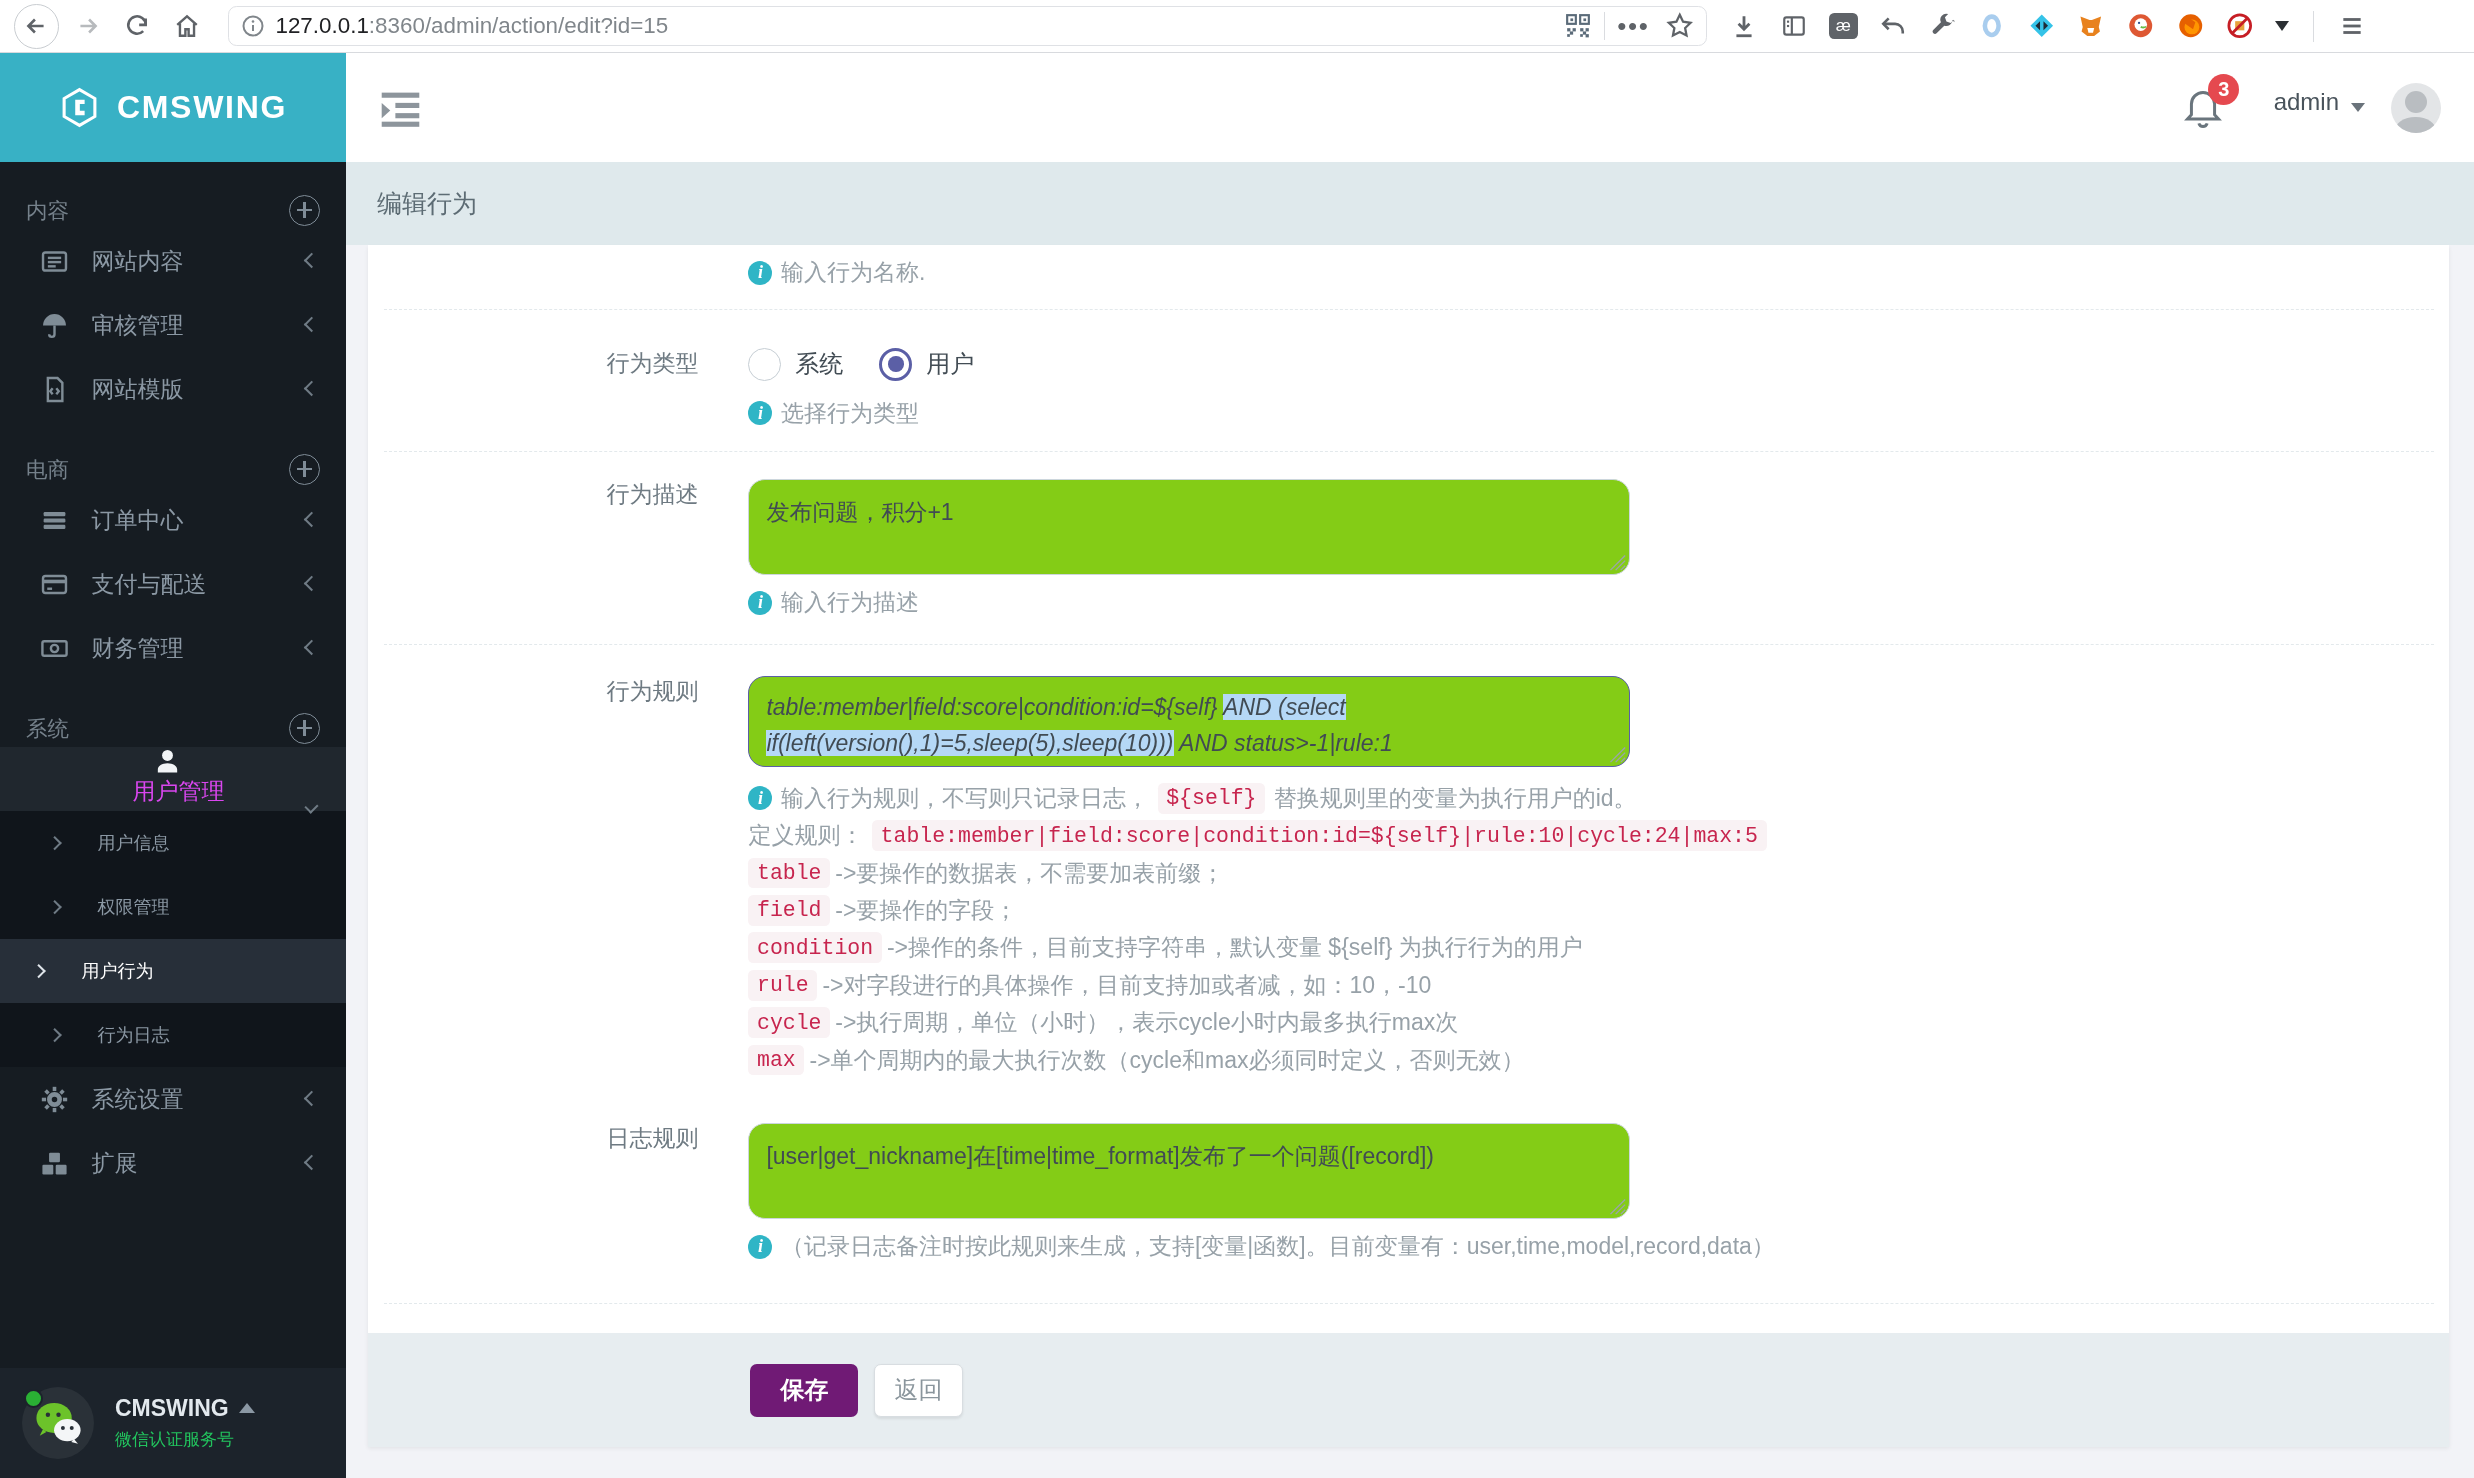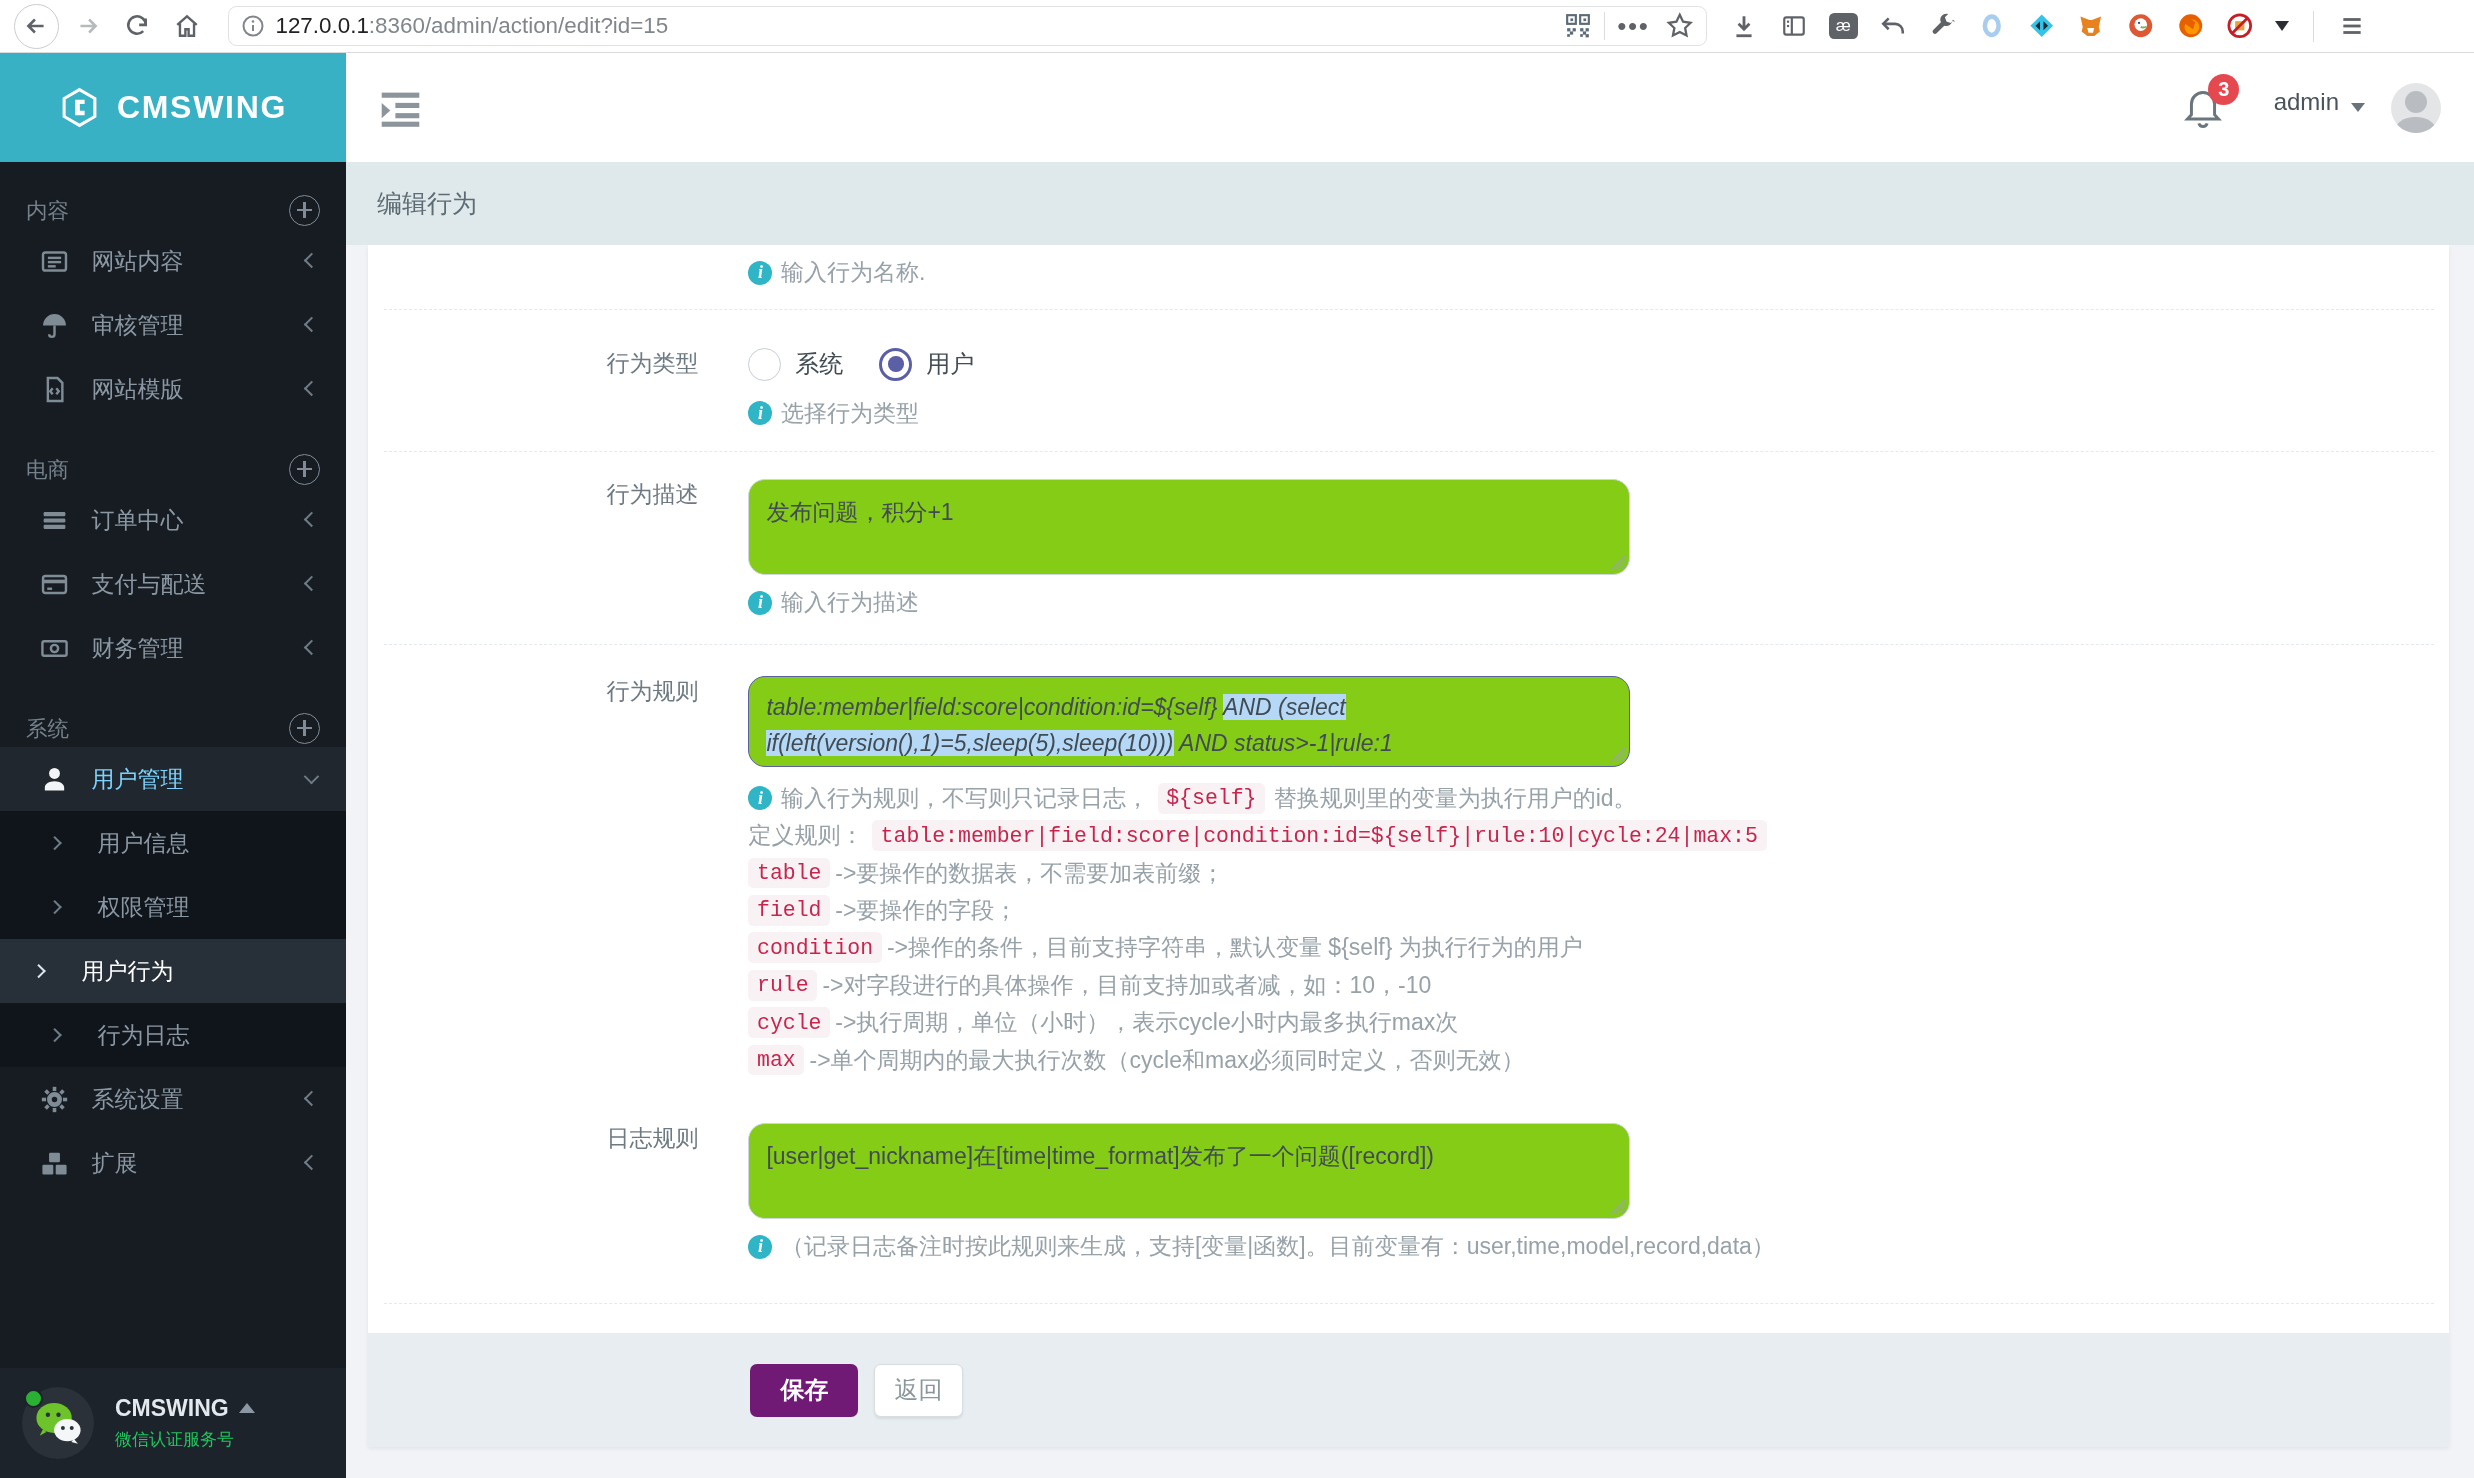--- a/index.html
+++ b/index.html
@@ -32,24 +32,24 @@
   .snav { flex:1; overflow:hidden; }
   .sec-label { margin-top:29px; padding:0 26px; height:38px; display:flex; align-items:center; justify-content:space-between; font-size:21.5px; color:#75818b; }
   .plus-ico { width:31px; height:31px; border:1.7px solid #7f8c97; border-radius:50%; position:relative; }
   .plus-ico::before,.plus-ico::after { content:""; position:absolute; background:#7f8c97; }
   .plus-ico::before { left:6.9px; right:6.9px; top:13px; height:2.6px; }
   .plus-ico::after { top:6.9px; bottom:6.9px; left:13px; width:2.6px; }
   .sitem { height:64px; display:flex; align-items:center; padding:0 29px 0 40px; font-size:23px; color:#8b98a4; cursor:pointer; }
   .sitem .ico { width:29px; height:29px; margin-right:22.4px; flex:0 0 auto; color:#7f8c96; }
   .chev { width:11.2px; height:11.2px; border-left:2.6px solid #6f7b85; border-bottom:2.6px solid #6f7b85; transform:rotate(45deg); margin-left:auto; }
   .chev.down { transform:rotate(-45deg); margin-top:-5.2px; }
-  .group-open { background:#20272e; color:#7dd3fc; }
+  .group-open { background:#20272e; color:#d946ef;flex-direction:column; }
   .group-open .ico { color:#f2f5f7; }
   .submenu { background:#10151b; }
-  .ssub { height:64px; display:flex; align-items:center; padding:0 29px 0 50px; font-size:23px; color:#8b98a4; cursor:pointer; }
+  .ssub { height:64px; display:flex; align-items:center; padding:0 29px 0 50px; font-size:18px; color:#8b98a4; cursor:pointer; }
   .ssub .arr { width:9.5px; height:9.5px; border-top:2.6px solid #6f7b85; border-right:2.6px solid #6f7b85; transform:rotate(45deg); margin-right:38px; flex:0 0 auto; }
   .ssub.active { background:#272f39; color:#fff;padding-left:34px; }
   .ssub.active .arr { border-color:#dfe5ea; }
   .user-card { height:110px; background:#1c232b; display:flex; align-items:center; padding:0 22.4px; gap:20.6px; flex:0 0 auto; }
   .uav { width:72px; height:72px; border-radius:50%; background:#2a3138; position:relative; flex:0 0 auto; display:flex; align-items:center; justify-content:center; }
   .uav .dot { position:absolute; left:1.7px; top:1.7px; width:19px; height:19px; border-radius:50%; background:#2ab134; border:2.6px solid #1c232b; }
   .uname { font-size:23px; font-weight:bold; color:#e3e9ee; display:flex; align-items:center; gap:10.3px; }
   .uname .up { width:0; height:0; border-left:8.6px solid transparent; border-right:8.6px solid transparent; border-bottom:10.3px solid #8b98a4; }
   .udesc { font-size:17px; color:#22c55e; margin-top:6.9px; }
 

